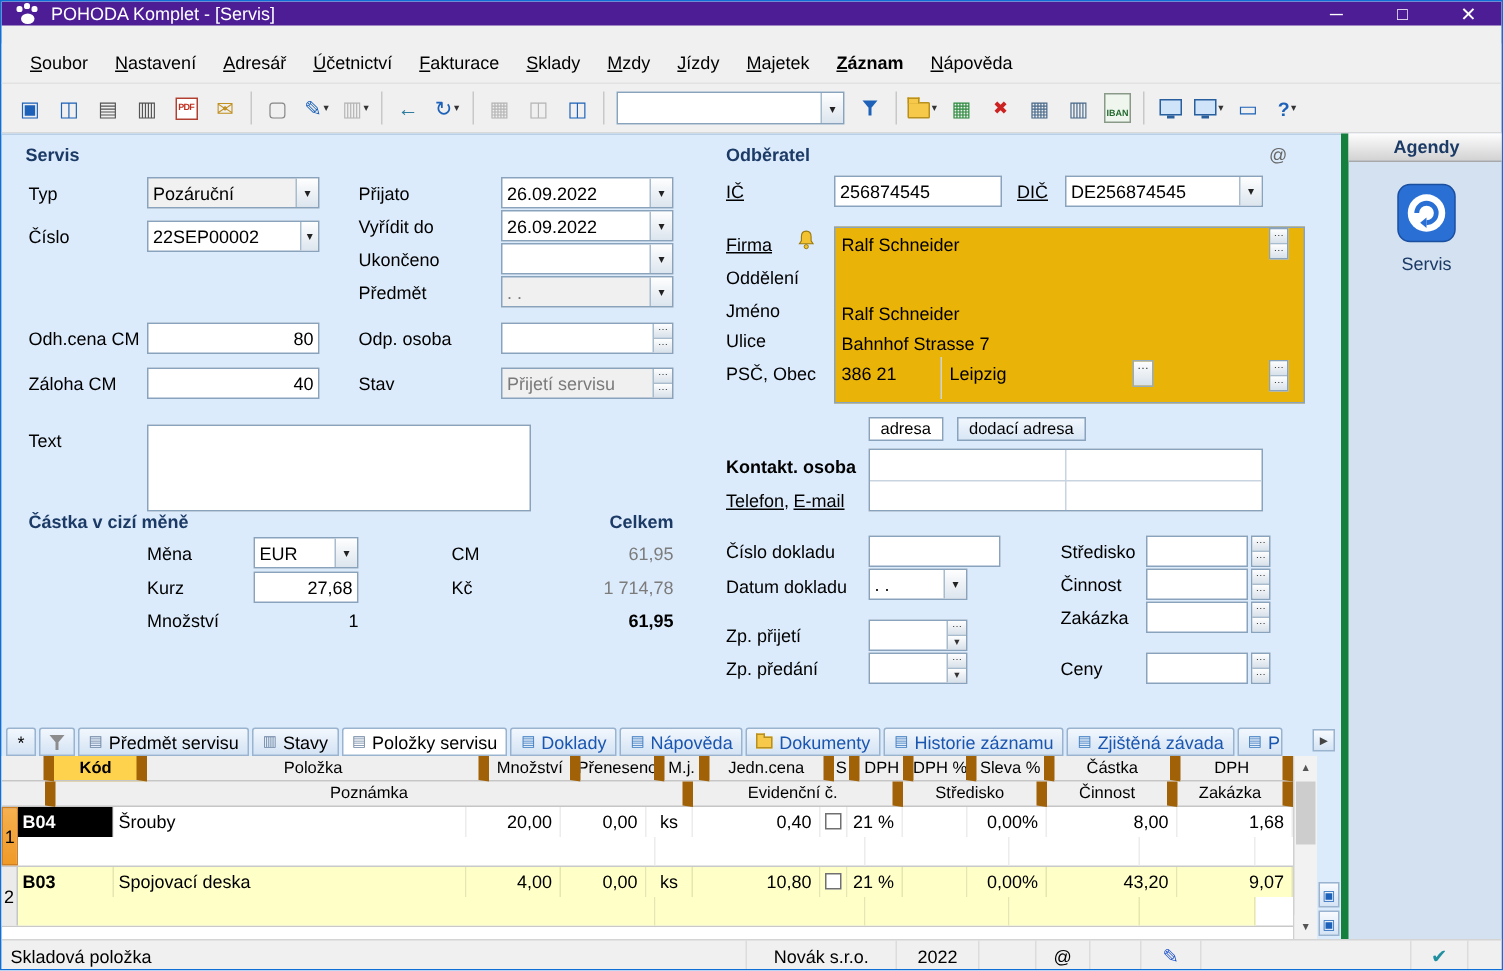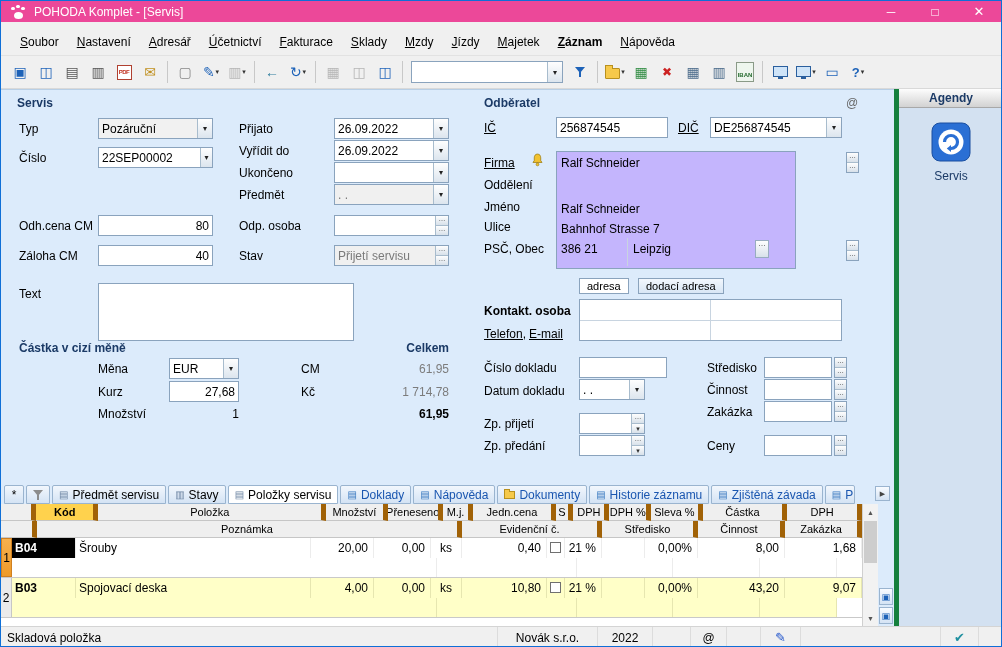--- a/index.html
+++ b/index.html
@@ -1,21 +1,21 @@
 <!DOCTYPE html>
 <html><head>
 <meta charset="utf-8">
 <style>
 *{margin:0;padding:0;box-sizing:border-box}
 html,body{background:#fff}
 body{font-family:"Liberation Sans",sans-serif;font-size:12px;color:#000}
 .window{position:relative;width:1002px;height:647px;background:#f0f0f0;overflow:hidden;border:1px solid #0f6fd7}
 
 
-.titlebar{position:absolute;left:0;top:0;width:100%;height:21px;background:#ec4899;display:flex;align-items:center;color:#fff}
+.titlebar{position:absolute;left:0;top:0;width:100%;height:16px;background:#4c1d95;display:flex;align-items:center;color:#fff}
 .paw-icon{width:18px;height:16px;position:relative;margin-left:8px;flex:0 0 auto}
 .paw-icon::before{content:"";position:absolute;left:5px;top:8px;width:9px;height:7px;background:#fff;border-radius:50%}
 .paw-icon::after{content:"";position:absolute;left:2px;top:3px;width:3.5px;height:3.5px;border-radius:50%;background:#fff;box-shadow:5px -2px 0 #fff,10px 0 0 #fff}
 .title-text{margin-left:7px;font-size:12px}
 .win-controls{margin-left:auto;display:flex;height:100%}
 .win-btn{width:44px;display:flex;align-items:center;justify-content:center;font-size:12px;color:#fff}
 .win-btn.close{font-size:13px}
 
 
 .menubar{position:absolute;left:0;top:28px;width:100%;height:27px;background:#f0f0f0;display:flex;align-items:center;padding-left:10px;border-bottom:1px solid #e2e2e2}
@@ -83,21 +83,21 @@
 .dd-btn.narrow{width:12px}
 .mini-col{display:flex;flex-direction:column;align-self:stretch;width:13px;flex:0 0 auto;border-left:1px solid #a8bccd}
 .mini-col .mini{flex:1;background:linear-gradient(#fefefe,#d8e1ea);border-bottom:1px solid #a8bccd;display:flex;align-items:center;justify-content:center;font-size:7px;line-height:6px;color:#333}
 .mini-col .mini:last-child{border-bottom:0}
 .mini-dots::before{content:"…";margin-top:-4px}
 .mini-arrow::before{content:"▾";font-size:7px}
 .mini-cluster{position:absolute;width:13px;height:21px;display:flex;flex-direction:column;border:1px solid #8aa3bd;background:#e8eef5}
 .mini-cluster .mini{flex:1;background:linear-gradient(#fefefe,#d8e1ea);border-bottom:1px solid #a8bccd;display:flex;align-items:center;justify-content:center;font-size:7px;color:#333}
 .mini-cluster .mini:last-child{border-bottom:0}
 .textbox{position:absolute;background:#fff;border:1px solid #8aa3bd}
-.addr-box{position:absolute;left:555px;top:61px;width:240px;height:118px;background:#c4b5fd;border:1px solid #8aa3bd}
+.addr-box{position:absolute;left:555px;top:61px;width:314px;height:118px;background:#eab308;border:1px solid #8aa3bd}
 .addr-line{position:absolute;left:4px;white-space:nowrap}
 .addr-div-v{position:absolute;left:70px;top:86px;bottom:2px;width:1px;background:#c8d4e0}
 .addr-mini{position:absolute;left:198px;top:88px;width:14px;height:18px;background:linear-gradient(#fefefe,#d8e1ea);border:1px solid #98acc0;font-size:8px;text-align:center;color:#333}
 .addr-mini::before{content:"…";position:relative;top:-2px}
 .bell{position:absolute}
 .addr-tab{position:absolute;height:16px;padding:1px 7px;border:1px solid #8aa3bd;background:linear-gradient(#f2f7fd,#d8e6f5);font-size:11px}
 .addr-tab.active{background:#fff}
 .cgrid{position:absolute;left:578px;top:209px;width:263px;height:42px;background:#fff;border:1px solid #8aa3bd}
 .cgrid .v{position:absolute;left:130px;top:0;bottom:0;width:1px;background:#c8d4e0}
 .cgrid .h{position:absolute;left:0;right:0;top:20px;height:1px;background:#c8d4e0}
@@ -120,21 +120,21 @@
 .tab-ic{font-size:10px;line-height:10px;flex:0 0 auto}
 .tab-ic.doc{color:#6d85a3}.tab-ic.bdoc{color:#3a7ac0}
 .minifolder{width:11px;height:8px;background:#f6c94a;border:1px solid #b8901e;position:relative;margin-top:1px}
 .minifolder::before{content:"";position:absolute;left:-1px;top:-3px;width:4px;height:2px;background:#f6c94a;border:1px solid #b8901e;border-bottom:0}
 .tab-scroll{position:absolute;left:874px;top:485px;width:15px;height:15px;border:1px solid #9ab4cf;background:linear-gradient(#f8fbff,#d4e3f4);display:flex;align-items:center;justify-content:center;z-index:3}
 .tab-scroll::before{content:"▶";font-size:7px;color:#444}
 
 
 .grid{position:absolute;left:0;top:503px;width:861px;height:122px;background:#fff;font-size:12px}
 .hrow{display:flex;height:17px;background:#efefef}
-.hc{display:flex;align-items:center;justify-content:center;border-right:5px solid #a16207;border-bottom:1px solid #c6c6c6;font-size:11px;white-space:nowrap;overflow:hidden}
+.hc{display:flex;align-items:center;justify-content:center;border-right:7px solid #a16207;border-bottom:1px solid #c6c6c6;font-size:11px;white-space:nowrap;overflow:hidden}
 .hc.sort{background:#ffd24d;font-weight:bold}
 .c-num{width:36px}.c-kod{width:64px}.c-pol{width:235px}.c-mno{width:63px}.c-pre{width:57px}.c-mj{width:31px}.c-jc{width:85px}.c-s{width:18px}.c-dph{width:37px}.c-dpp{width:43px}.c-sle{width:53px}.c-cas{width:87px}.c-dp2{width:77px}
 .c-poz{width:425px}.c-evi{width:140px}.c-str{width:96px}.c-cin{width:87px}.c-zak{width:77px}
 .rowblock{display:flex;border-bottom:1px solid #c9c9c9;height:40px}
 .numcell{width:36px;display:flex;align-items:center;justify-content:center;border-right:1px solid #c6c6c6;background:#ebebeb}
 .numcell.sel{background:linear-gradient(#f6b04e,#ee9a28);border:1px solid #d08020}
 .rowlines{flex:1;display:flex;flex-direction:column}
 .line{display:flex;height:20px}
 .bc{display:flex;align-items:center;border-right:1px solid #ececec;overflow:hidden;white-space:nowrap;padding:0 3px}
 .bc.num{justify-content:flex-end;padding-right:5px}

